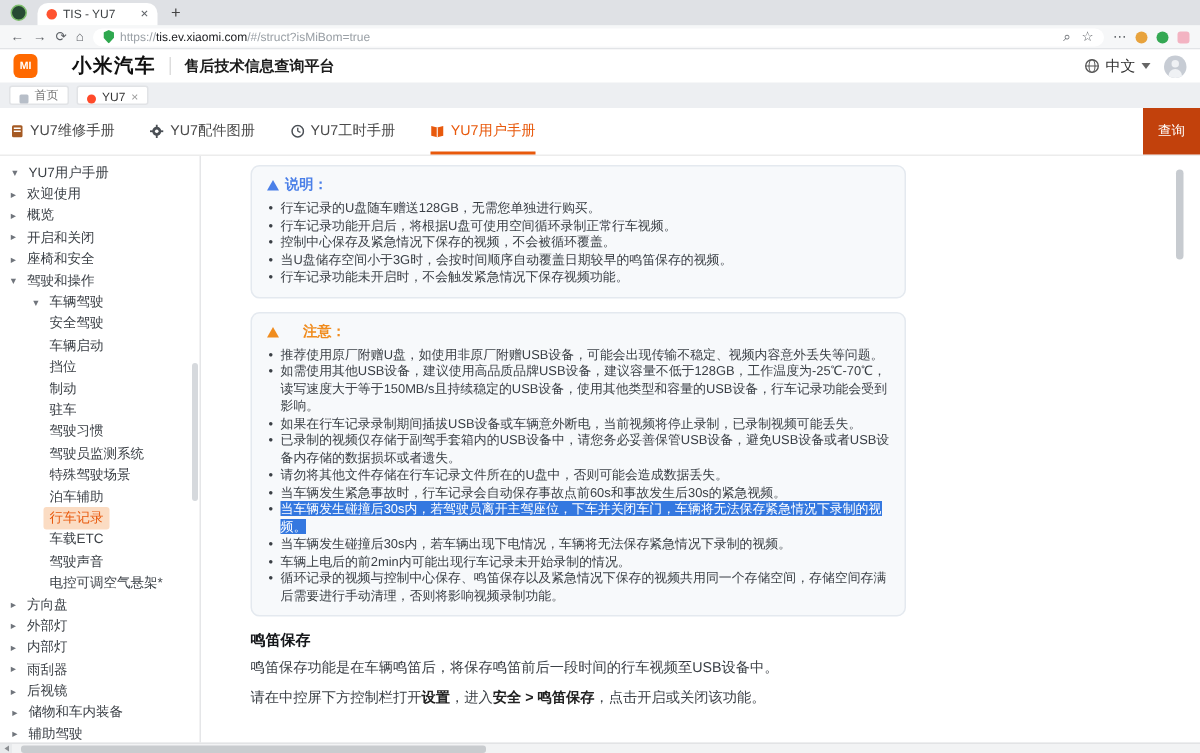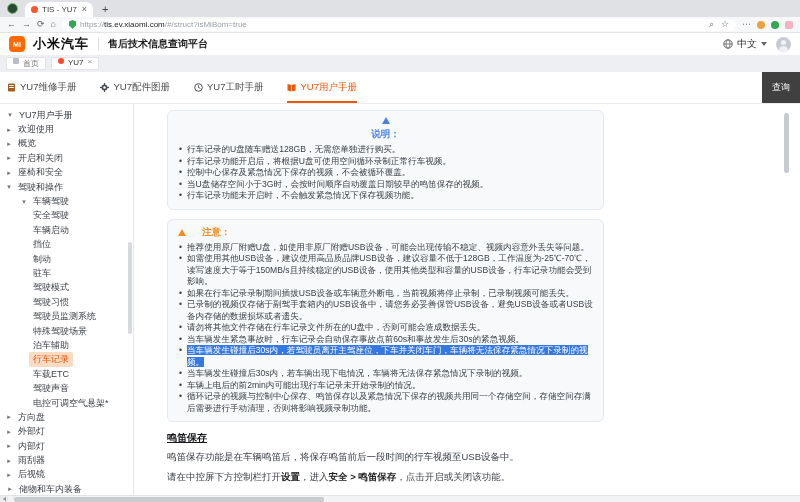--- a/index.html
+++ b/index.html
@@ -2,89 +2,89 @@
 <html><head>
 <meta charset="utf-8">
 <style>
   * { margin:0; padding:0; box-sizing:border-box; font-family:"Liberation Sans", sans-serif; }
   html,body { width:800px; height:502px; overflow:hidden; background:#fff; }
   body { display:flex; flex-direction:column; }
 
   
   .tab-strip { height:17px; background:#dfe1e5; display:flex; align-items:flex-end; padding-left:4px; flex:none; }
   .profile-dot { width:11px; height:11px; border-radius:50%; background:#274a33; border:1px solid #7fbf6e; margin:0 7px 3px 3px; }
-  .browser-tab { width:68px; height:15px; background:#fff; border-radius:7px 7px 0 0; display:flex; align-items:center; padding:0 6px; gap:4px; }
+  .browser-tab { width:80px; height:15px; background:#fff; border-radius:7px 7px 0 0; display:flex; align-items:center; padding:0 6px; gap:4px; }
   .favicon { width:7px; height:7px; border-radius:50%; background:#ff5330; flex:none; }
   .tab-title { font-size:8px; color:#3c4043; flex:1; white-space:nowrap; overflow:hidden; }
   .tab-close { font-size:9px; color:#5f6368; line-height:1; }
   .new-tab { font-size:11px; color:#444; margin:0 0 2px 9px; line-height:1; }
 
   .addr-bar { height:16px; background:#f6f7f8; border-bottom:1px solid #e2e4e7; display:flex; align-items:center; padding:0 7px; gap:6px; flex:none; }
   .nav-btn { font-size:9px; color:#5f6368; line-height:1; }
   .url-pill { flex:1; height:12px; background:#fff; border-radius:6px; display:flex; align-items:center; padding:0 7px; gap:4px; overflow:hidden; }
   .shield { width:7px; height:9px; background:#2fa84f; clip-path:polygon(50% 0,100% 18%,100% 58%,50% 100%,0 58%,0 18%); flex:none; }
   .url-text { font-size:8px; color:#9aa0a6; white-space:nowrap; }
   .url-text .domain { color:#202124; }
   .omni-actions { display:flex; gap:7px; align-items:center; margin-left:auto; }
   .bar-ico { font-size:9px; color:#5f6368; line-height:1; }
   .ext-dot { width:8px; height:8px; border-radius:50%; flex:none; }
   .ext-a { background:#e8a33d; } .ext-b { background:#34a853; } .ext-c { background:#f3b3c2; border-radius:2px; }
 
   
   .app-header { height:22px; background:#fff; display:flex; align-items:center; padding:0 9px; flex:none; }
   .logo { width:16px; height:16px; background:#ff6900; border-radius:4px; color:#fff; font-weight:bold; font-size:7px; display:flex; align-items:center; justify-content:center; }
-  .brand { font-size:13px; font-weight:bold; color:#101010; margin-left:8px; letter-spacing:1px; }
+  .brand { font-size:13px; font-weight:bold; color:#101010; margin-left:23px; letter-spacing:1px; }
   .hdr-divider { width:1px; height:12px; background:#ddd; margin:0 9px; }
   .subtitle { font-size:10px; font-weight:bold; color:#1c1c1c; }
   .header-right { margin-left:auto; display:flex; align-items:center; gap:4px; }
   .lang { font-size:10px; color:#333; }
   .caret { width:0; height:0; border-left:3px solid transparent; border-right:3px solid transparent; border-top:4px solid #666; }
   .avatar { width:15px; height:15px; border-radius:50%; background:#c7ccd4; position:relative; overflow:hidden; margin-left:5px; }
   .avatar::before { content:""; position:absolute; left:5px; top:3px; width:5px; height:5px; border-radius:50%; background:#eff1f4; }
   .avatar::after { content:""; position:absolute; left:3px; top:9px; width:9px; height:6px; border-radius:5px 5px 0 0; background:#eff1f4; }
 
   
   .page-tabs { height:17px; background:#edeff2; display:flex; align-items:center; padding:0 6px; gap:5px; flex:none; }
-  .ptab { height:13px; background:#fff; border:1px solid #e1e3e6; border-radius:2px; display:flex; align-items:flex-start; padding:0 6px; gap:4px; font-size:8px; color:#777; }
+  .ptab { height:13px; background:#fff; border:1px solid #e1e3e6; border-radius:2px; display:flex; align-items:flex-end; padding:0 6px; gap:4px; font-size:8px; color:#777; }
   .ptab .grid-ico { width:6px; height:6px; background:#b7bec8; border-radius:1px; }
   .ptab.active { color:#333; }
   .ptab .dot { width:6px; height:6px; border-radius:50%; background:#ff4a2a; }
   .ptab .close { color:#999; font-size:8px; line-height:1; }
 
   
   .manual-nav { height:32px; background:#fff; border-bottom:1px solid #ececec; display:flex; align-items:center; padding-left:7px; flex:none; }
   .mnav-items { display:flex; height:100%; gap:24px; }
   .mnav-item { display:flex; align-items:center; gap:4px; font-size:9.5px; color:#4a4a4a; position:relative; height:100%; }
   .mnav-item.active { color:#e8590c; }
   .mnav-item.active::after { content:""; position:absolute; left:0; right:0; bottom:0; height:2px; background:#e8590c; }
-  .search-btn { margin-left:auto; height:100%; background:#404040; color:#fff; font-size:9px; display:flex; align-items:center; padding:0 10px; border:none; }
+  .search-btn { margin-left:auto; height:100%; background:#c2410c; color:#fff; font-size:9px; display:flex; align-items:center; padding:0 10px; border:none; }
 
   
   .body-row { flex:1; display:flex; min-height:0; }
   .sidebar { width:134px; flex:none; border-right:1px solid #e5e6e8; padding-top:4px; position:relative; overflow:hidden; }
   .side-item { display:flex; align-items:center; height:14.4px; white-space:nowrap; font-size:9px; color:#3a3f45; }
   .side-item .chevron { font-size:7px; color:#70757c; width:8px; flex:none; text-align:center; margin-right:1px; }
   .lvl0 { padding-left:6px; } .lvl1 { padding-left:5px; } .lvl2 { padding-left:20px; } .lvl3 { padding-left:29px; }
   .side-item .label { padding:1px 4px; border-radius:2px; }
   .side-item.selected .label { background:#fbdcc3; color:#e8590c; }
   .side-scroll-thumb { position:absolute; right:1px; top:138px; width:4px; height:92px; background:#d6d9dd; border-radius:2px; }
 
   .content { flex:1; position:relative; padding:6px 0 0 33px; overflow:hidden; }
   .callout { width:437px; background:#f7f9fb; border:1px solid #e4e9ef; border-radius:6px; padding:6px 10px 7px; margin-bottom:9px; }
   .callout-title { font-weight:bold; font-size:9.5px; display:flex; align-items:center; gap:4px; margin-bottom:3px; }
-  .callout.note .callout-title { color:#4a7fe8;flex-direction:column; }
+  .callout.note .callout-title { color:#4a7fe8; }
   .callout.caution .callout-title { color:#f08c1e;gap:16px; }
   .tri { width:0; height:0; border-left:4px solid transparent; border-right:4px solid transparent; border-bottom:7px solid currentColor; }
   .callout ul { list-style:none; }
   .callout li { position:relative; padding-left:9px; font-size:8.6px; line-height:11.5px; color:#3a3f45; }
   .callout li::before { content:"\2022"; position:absolute; left:1px; color:#3a3f45; }
   .callout li .hl { background:#3478e0; color:#fff; }
 
   .content h2 { font-size:13px; font-weight:bold; color:#16181b; margin:12px 0 9px; }
-  .content h3 { font-size:10px; font-weight:bold; color:#16181b; margin:0 0 6px;text-decoration:underline; }
+  .content h3 { font-size:10px; font-weight:bold; color:#16181b; margin:0 0 6px; }
   .content p  { font-size:9.5px; color:#3a3f45; line-height:12px; margin:0 0 8px; width:470px; }
   .content p b { color:#222; }
   .content-scroll-thumb { position:absolute; right:11px; top:9px; width:5px; height:60px; background:#c7cbd0; border-radius:3px; }
 
   .h-scrollbar { height:7px; flex:none; background:#f2f3f4; border-top:1px solid #e2e3e5; display:flex; align-items:center; }
   .h-arrow { width:8px; height:100%; display:flex; align-items:center; justify-content:center; background:#e8eaec; }
   .h-arrow i { width:0; height:0; border-top:2.5px solid transparent; border-bottom:2.5px solid transparent; border-right:3.5px solid #8a8d91; }
   .h-thumb { width:310px; height:5px; background:#c9cccf; border-radius:2px; margin-left:6px; }
 
   .ico-svg { display:block; flex:none; }
@@ -236,23 +236,20 @@
         <span class="label">车辆启动</span>
       </div>
       <div class="side-item lvl3">
         <span class="label">挡位</span>
       </div>
       <div class="side-item lvl3">
         <span class="label">制动</span>
       </div>
       <div class="side-item lvl3">
         <span class="label">驻车</span>
-      </div>
-      <div class="side-item lvl3">
-        <span class="label">驾驶模式</span>
       </div>
       <div class="side-item lvl3">
         <span class="label">驾驶习惯</span>
       </div>
       <div class="side-item lvl3">
         <span class="label">驾驶员监测系统</span>
       </div>
       <div class="side-item lvl3">
         <span class="label">特殊驾驶场景</span>
       </div>

